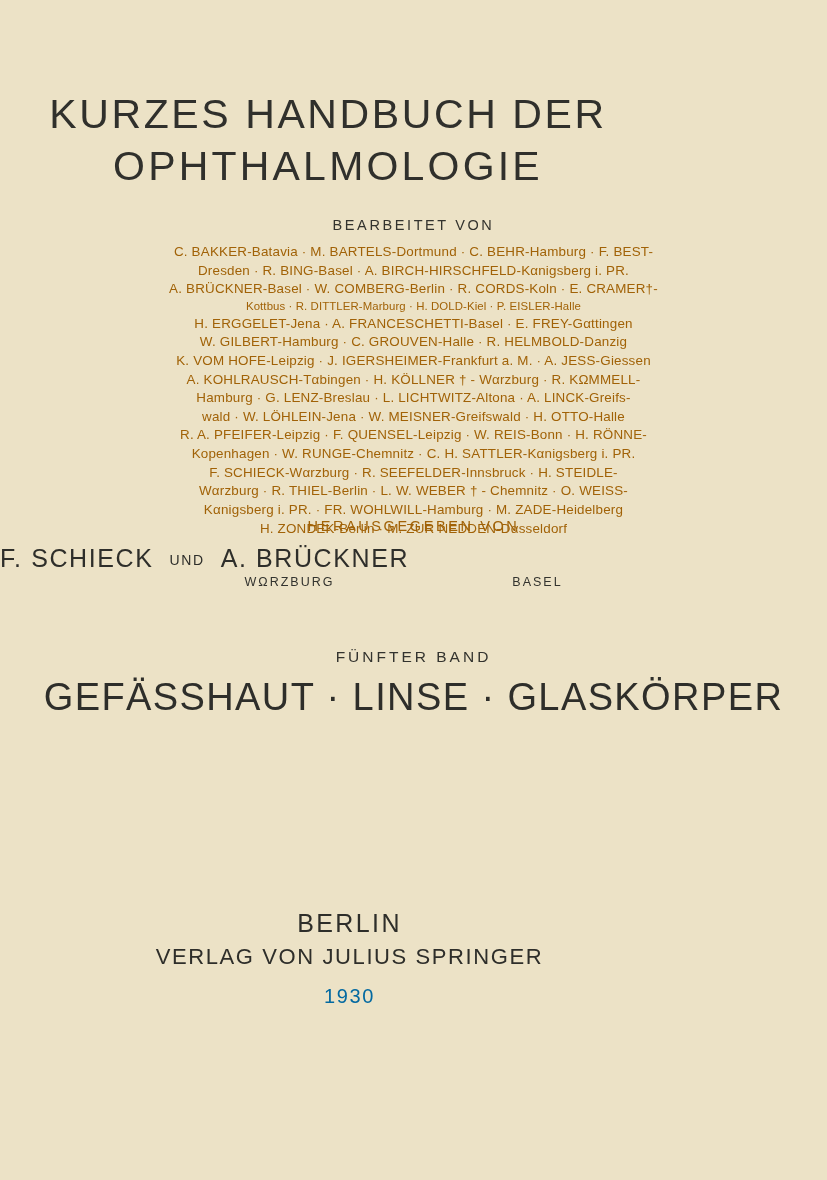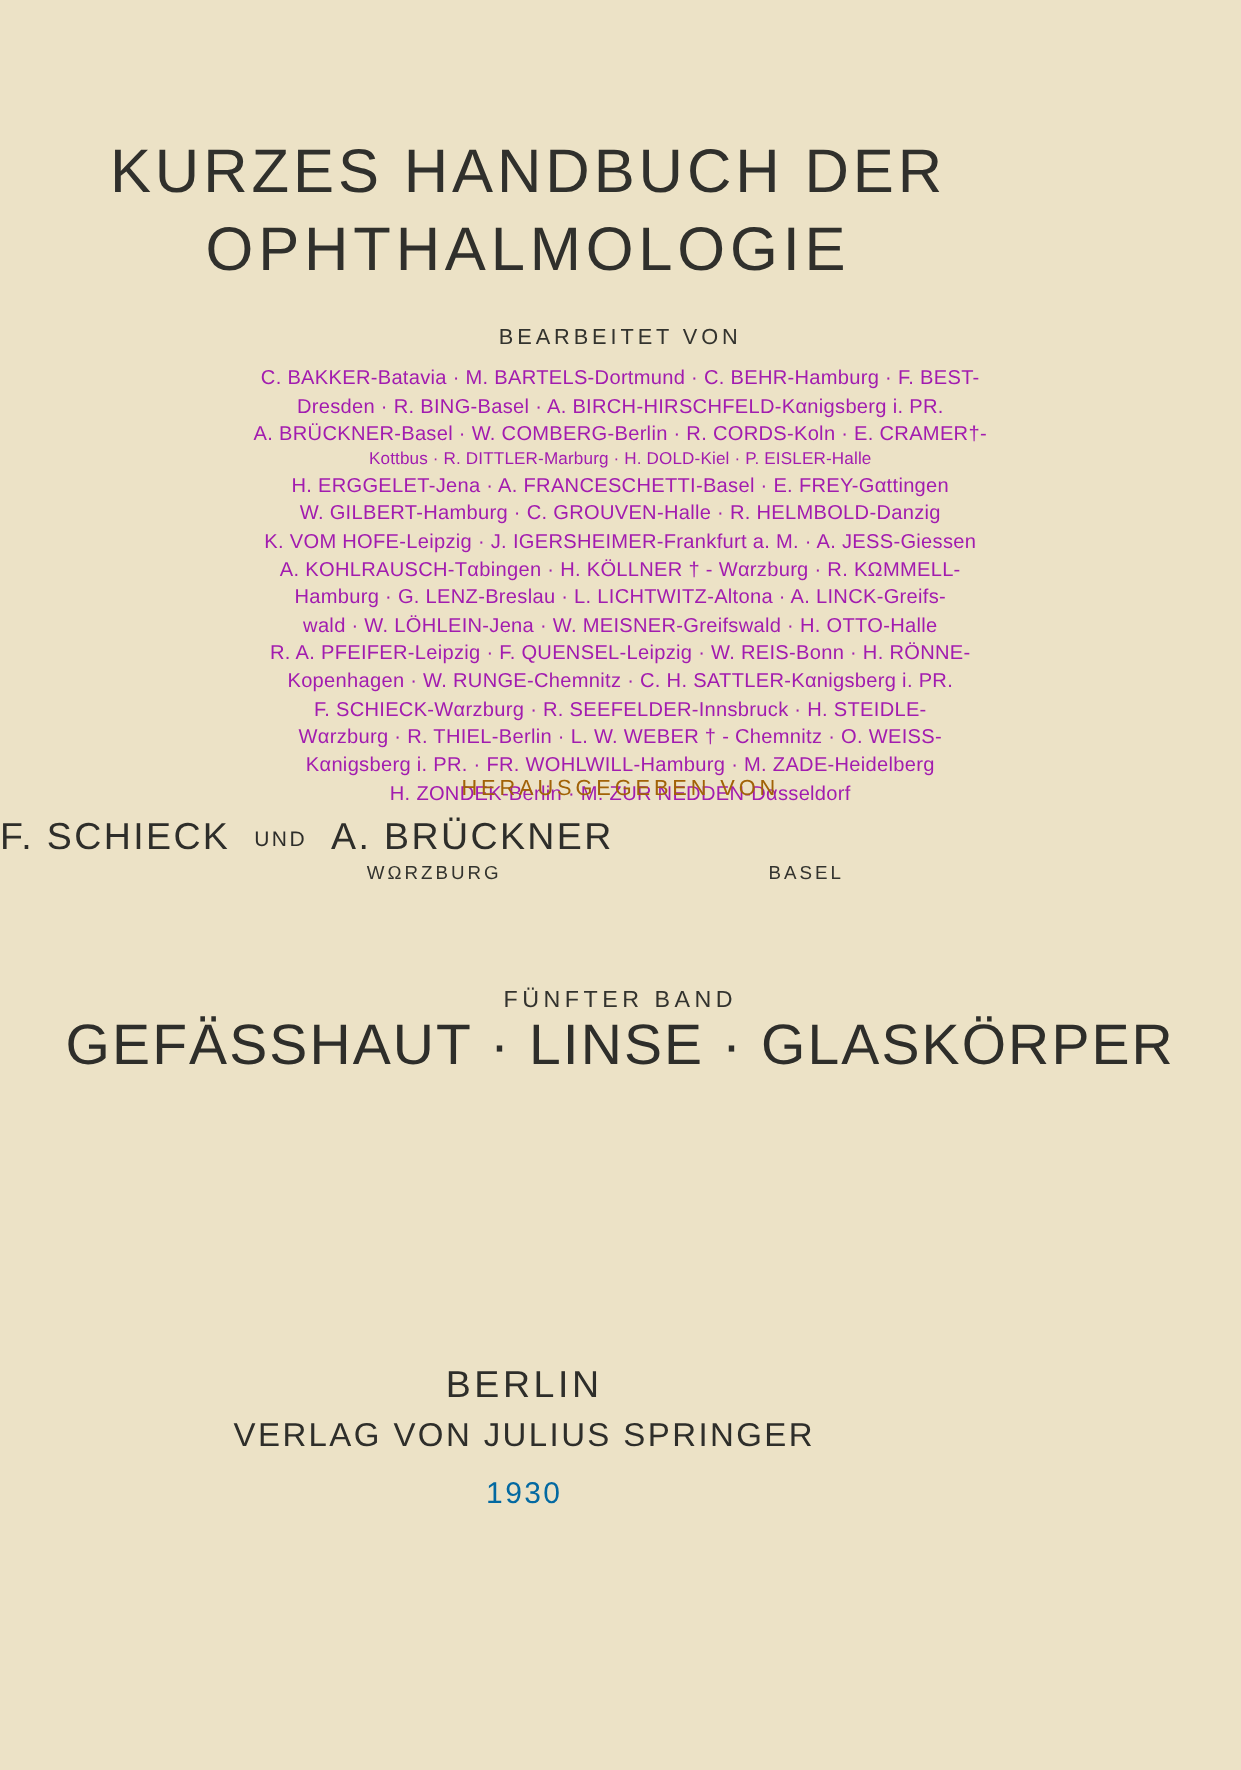--- a/index.html
+++ b/index.html
@@ -20,21 +20,20 @@
     height: 1180px;
     background: #ece2c6;
     box-sizing: border-box;
   }
   .title-block {
     position: absolute;
     top: 88px;
     left: 0;
     width: 656px;
     text-align: center;
-    margin-left: 24px;
   }
   .title-line {
     font-size: 41px;
     letter-spacing: 2.6px;
     line-height: 1.28;
     font-weight: normal;
     color: #30302c;
     white-space: nowrap;
   }
   .title-line.second {
@@ -53,21 +52,21 @@
   }
   .contributors {
     position: absolute;
     top: 243px;
     left: 137px;
     width: 553px;
     text-align: center;
     font-size: 13.4px;
     line-height: 1.39;
     letter-spacing: 0.2px;
-    color: #a21caf;
+    color: #a16207;
   }
   .contrib-line {
     white-space: nowrap;
     display: block;
   }
   .sm {
     font-size: 11.4px;
     letter-spacing: 0.1px;
   }
   .editors-label {
@@ -118,21 +117,20 @@
   }
   .volume-label {
     position: absolute;
     top: 648px;
     left: 0;
     width: 827px;
     text-align: center;
     font-size: 15.5px;
     letter-spacing: 3px;
     color: #33332e;
-    margin-top: 10px;
   }
   .volume-title {
     position: absolute;
     top: 672px;
     left: 0;
     width: 827px;
     text-align: center;
   }
   .volume-title .vt-line {
     font-size: 38px;

